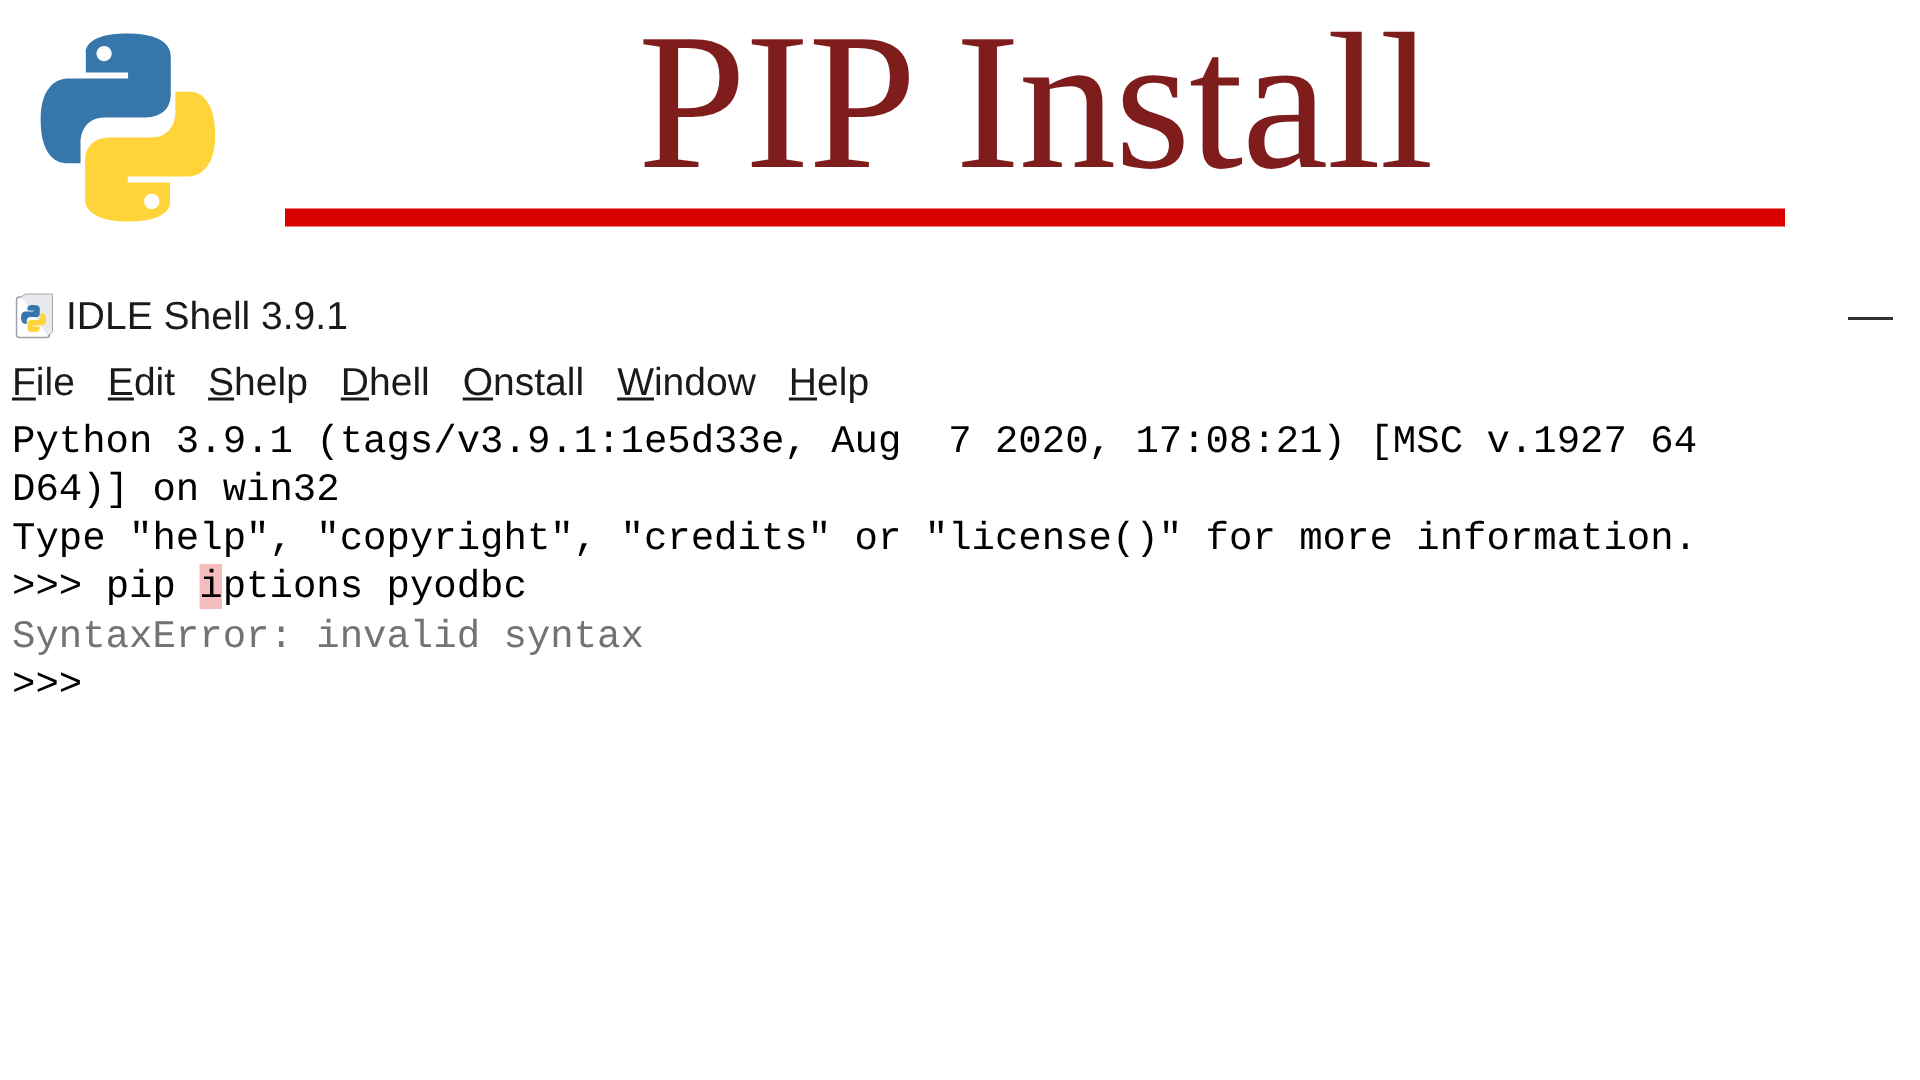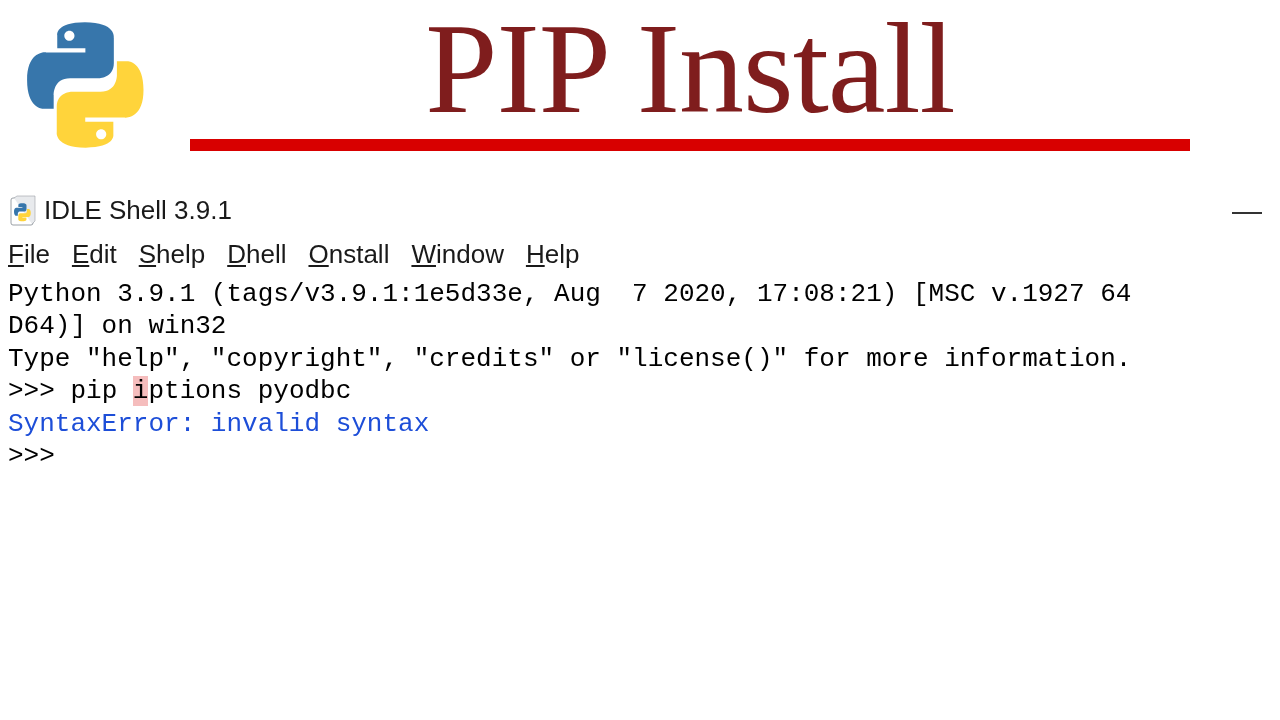--- a/index.html
+++ b/index.html
@@ -88,21 +88,21 @@
   .menubar span u { text-decoration: underline; }
 
   .shell {
     font-family: "Courier New", monospace;
     font-size: 26px;
     line-height: 1.25;
     padding: 2px 0 0 8px;
     white-space: pre;
     color: #000;
   }
-  .shell .err { color: #1d4ed8; }
+  .shell .err { color: #737373; }
   .hl {
     background: #f5bdbd;
   }
 </style>
 </head>
 <body>
 
 <div class="header">
   <div class="python-logo">
     <svg viewBox="0 0 110 110" width="130" height="130">

